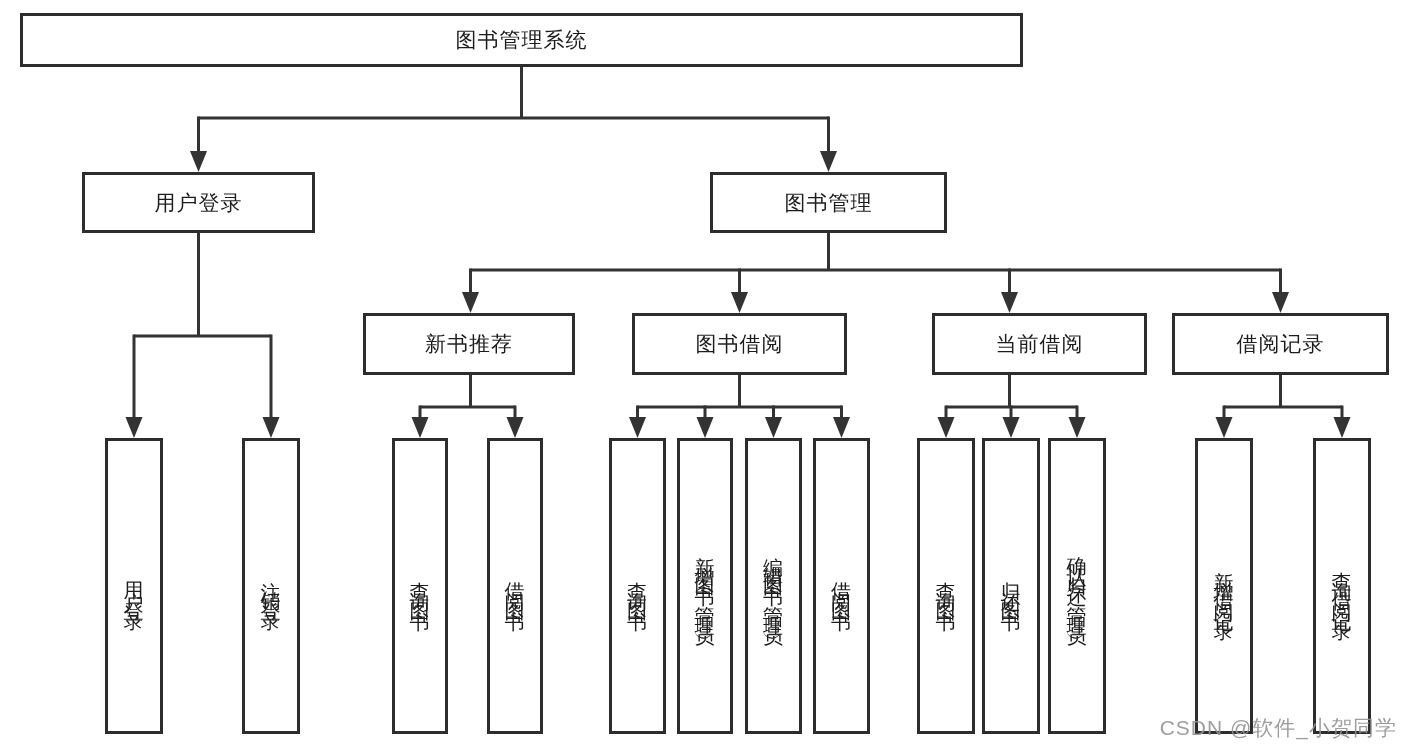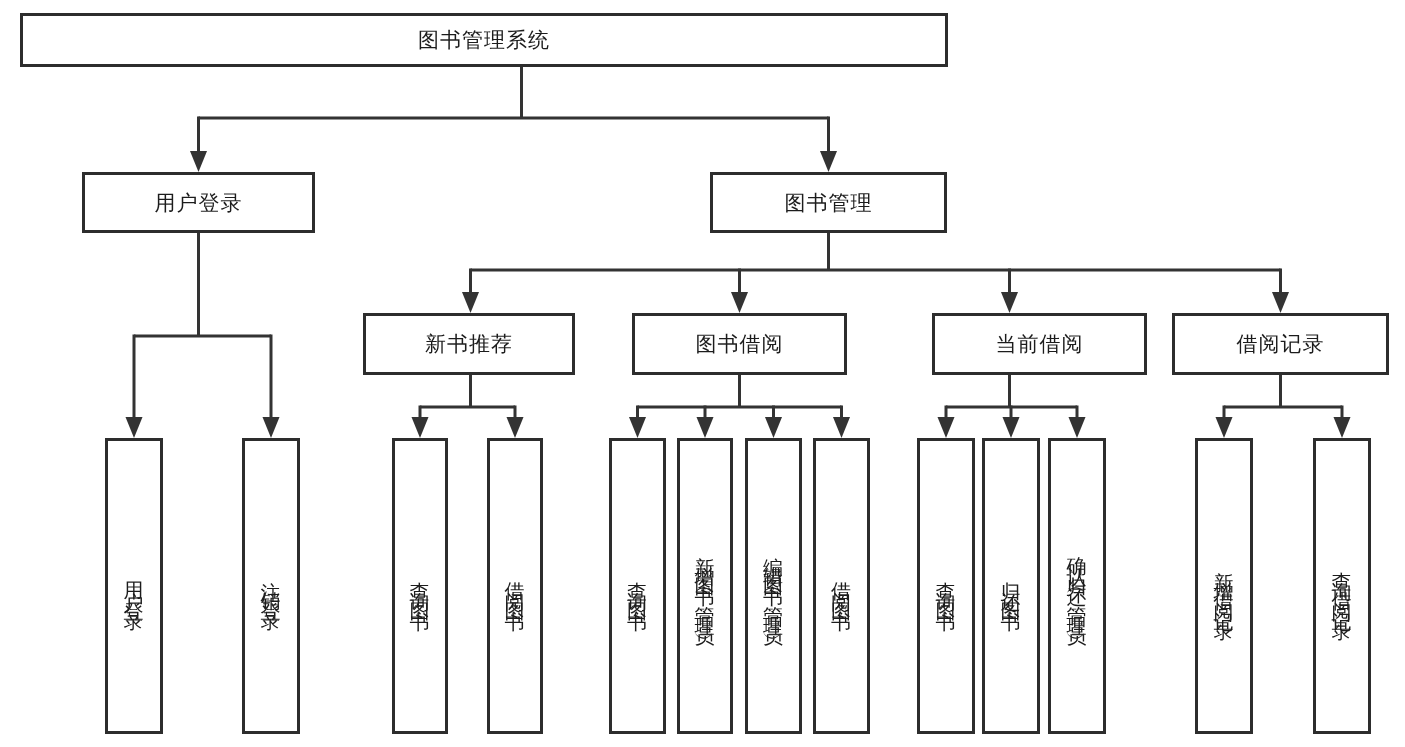--- a/index.html
+++ b/index.html
@@ -104,21 +104,21 @@
       <polygon points="765,417 782,417 773.5,438"></polygon>
       <polygon points="833,417 850,417 841.5,438"></polygon>
       <polygon points="937.5,417 954.5,417 946,438"></polygon>
       <polygon points="1002.5,417 1019.5,417 1011,438"></polygon>
       <polygon points="1068.5,417 1085.5,417 1077,438"></polygon>
       <polygon points="1215.5,417 1232.5,417 1224,438"></polygon>
       <polygon points="1333.5,417 1350.5,417 1342,438"></polygon>
     </g>
   </svg>
 
-  <div class="box" style="left:20px;top:13px;width:928px;height:54px;">图书管理系统</div>
+  <div class="box" style="left:20px;top:13px;width:1003px;height:54px;">图书管理系统</div>
 
   <div class="box" style="left:82px;top:172px;width:233px;height:61px;">用户登录</div>
   <div class="box" style="left:710px;top:172px;width:237px;height:61px;">图书管理</div>
 
   <div class="box" style="left:363px;top:313px;width:212px;height:62px;">新书推荐</div>
   <div class="box" style="left:632px;top:313px;width:215px;height:62px;">图书借阅</div>
   <div class="box" style="left:902px;top:313px;width:215px;height:62px;margin-left:30px;">当前借阅</div>
   <div class="box" style="left:1172px;top:313px;width:217px;height:62px;text-align:center;">借阅记录</div>
 
   <div class="box vbox" style="left:105px;top:438px;width:58px;height:296px;">用户登录</div>
@@ -132,14 +132,15 @@
   <div class="box vbox" style="left:745px;top:438px;width:57px;height:296px;">编辑图书（管理员）</div>
   <div class="box vbox" style="left:813px;top:438px;width:57px;height:296px;">借阅图书</div>
 
   <div class="box vbox" style="left:917px;top:438px;width:58px;height:296px;">查询图书</div>
   <div class="box vbox" style="left:982px;top:438px;width:58px;height:296px;">归还图书</div>
   <div class="box vbox" style="left:1048px;top:438px;width:58px;height:296px;">确认归还（管理员）</div>
 
   <div class="box vbox" style="left:1195px;top:438px;width:58px;height:296px;">新增借阅记录</div>
   <div class="box vbox" style="left:1313px;top:438px;width:58px;height:296px;">查询借阅记录</div>
 
+  <div class="watermark">CSDN @软件_小贺同学</div>
 
 </div>
 
 </body></html>

